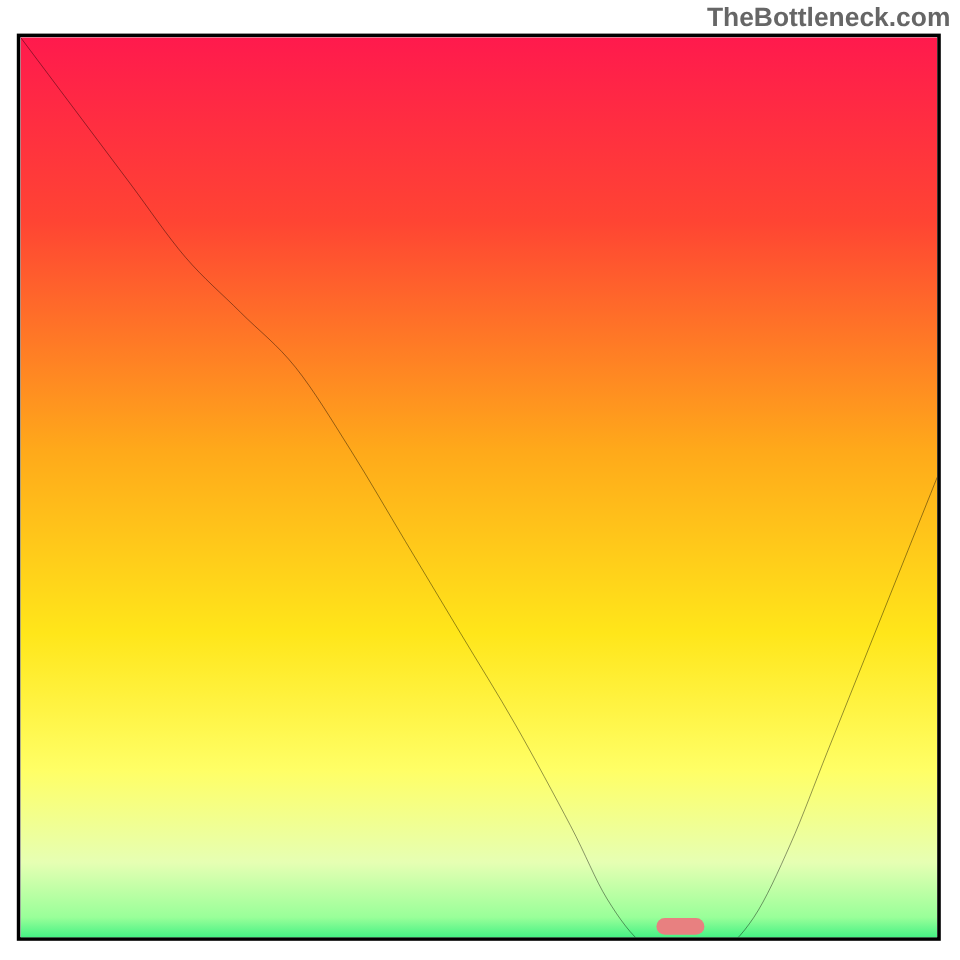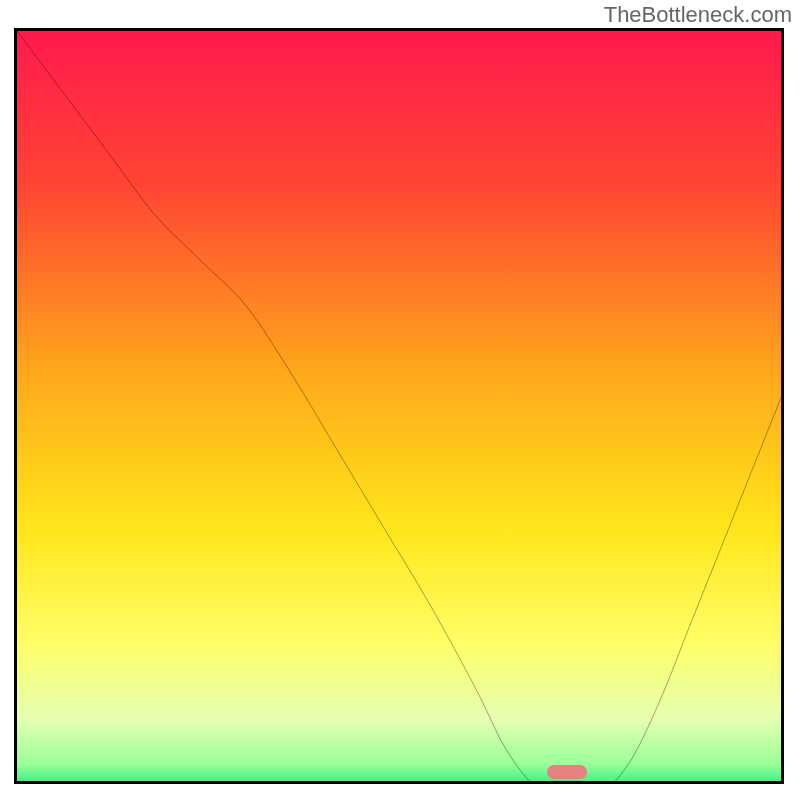--- a/index.html
+++ b/index.html
@@ -10,21 +10,21 @@
     background: #ffffff;
     overflow: hidden;
     font-family: Arial, Helvetica, sans-serif;
   }
   .watermark {
     position: absolute;
     top: 2px;
     right: 8px;
     font-size: 22px;
     color: #666666;
-    font-weight: 400;
+    font-weight: 700;
     z-index: 10;
   }
   .plot-frame {
     position: absolute;
     top: 28px;
     left: 14px;
     width: 770px;
     height: 756px;
     border: 3px solid #000;
     box-sizing: border-box;

